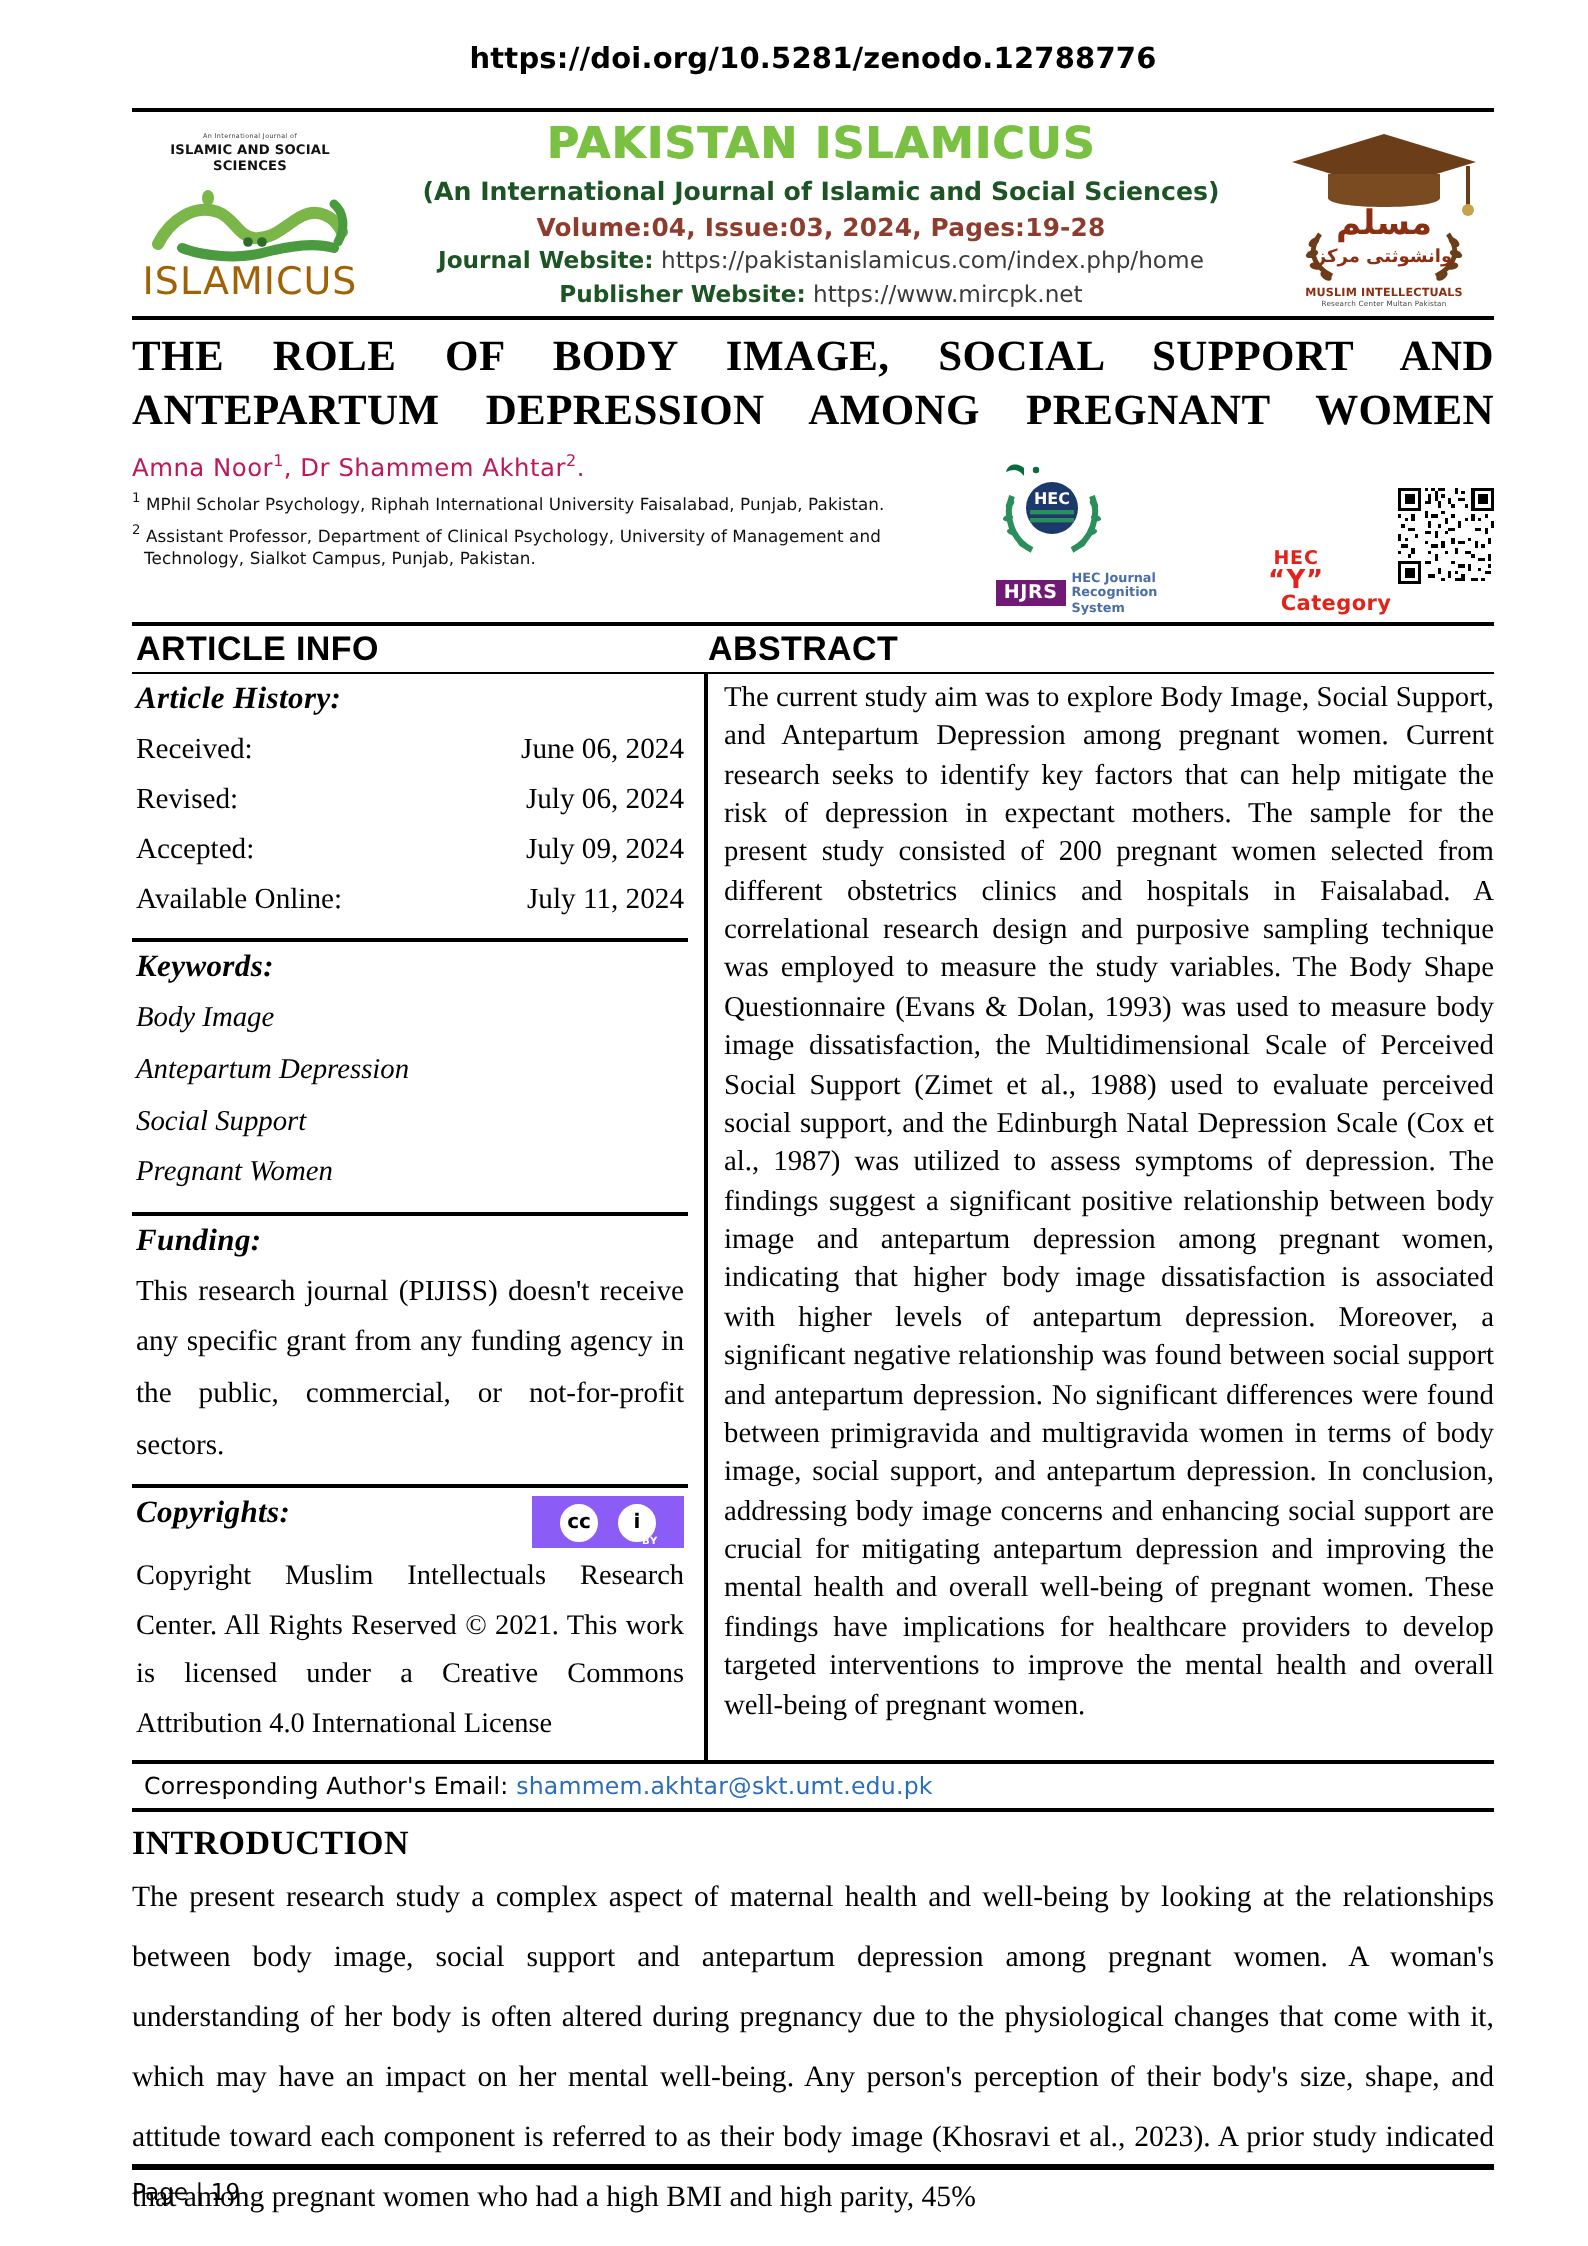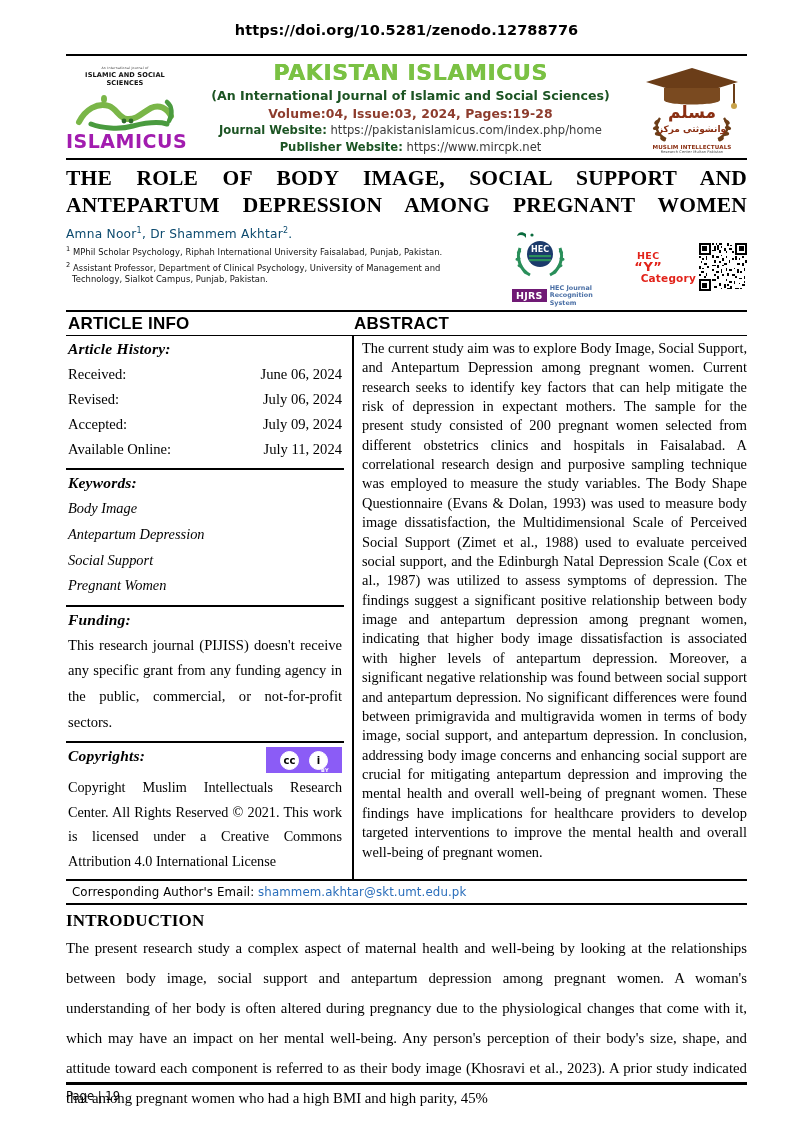--- a/index.html
+++ b/index.html
@@ -65,23 +65,23 @@
     margin-top: 1px;
   }
   .logo-left .calligraphy {
     height: 46px;
     position: relative;
     margin-top: 1px;
   }
   .logo-left .calligraphy svg { display:block; margin: 0 auto; }
   .logo-left .brandword {
     font-family: "DejaVu Sans", sans-serif;
-    font-weight: 700;
+    font-weight: 400;
     font-size: 19px;
-    color: #a21caf;
+    color: #a16207;
     letter-spacing: .5px;
     line-height: 1;
     margin-top: -2px;
   }
 
   .masthead-center {
     flex: 1 1 auto;
     text-align: center;
     padding: 0 4px;
   }
@@ -148,21 +148,21 @@
   .authors-block {
     display: flex;
     align-items: flex-start;
     padding-top: 4px;
   }
   .authors-left { flex: 1 1 auto; padding-right: 6px; }
   .authors-names {
     font-family: "DejaVu Sans", sans-serif;
     font-size: 12.2px;
     letter-spacing: .25px;
-    color: #0c4a6e;
+    color: #be185d;
     margin-bottom: 4px;
   }
   .authors-names sup { font-size: 8px; }
   .affil {
     font-family: "DejaVu Sans", sans-serif;
     font-size: 8.4px;
     line-height: 1.42;
     color: #111;
     letter-spacing: .05px;
     margin-bottom: 2px;
@@ -173,22 +173,22 @@
   .badges {
     flex: 0 0 218px;
     display: flex;
     align-items: center;
     justify-content: flex-end;
     gap: 3px;
     padding-top: 2px;
   }
   .hec-badge {
     display: flex;
-    align-items: center;
-    gap: 2px;
+    align-items: flex-end;
+    gap: 16px;
   }
   .hec-emblem { width: 56px; }
   .hec-words { text-align: center; line-height: 1; }
   .hec-words .w1 {
     font-family: "DejaVu Sans", sans-serif;
     font-weight: 700; font-size: 9.5px; color: #e2231a; letter-spacing:.4px;
   }
   .hec-words .w2 {
     font-family: "DejaVu Sans", sans-serif;
     font-weight: 700; font-size: 13px; color: #e2231a; letter-spacing:.4px;

